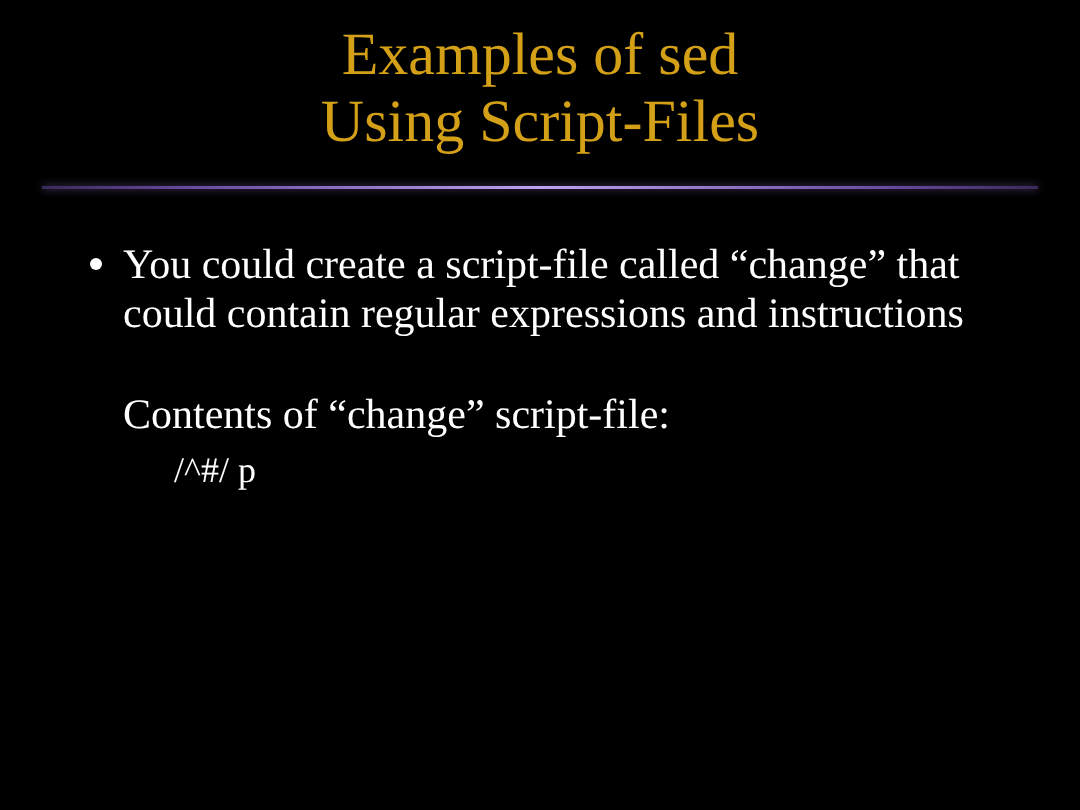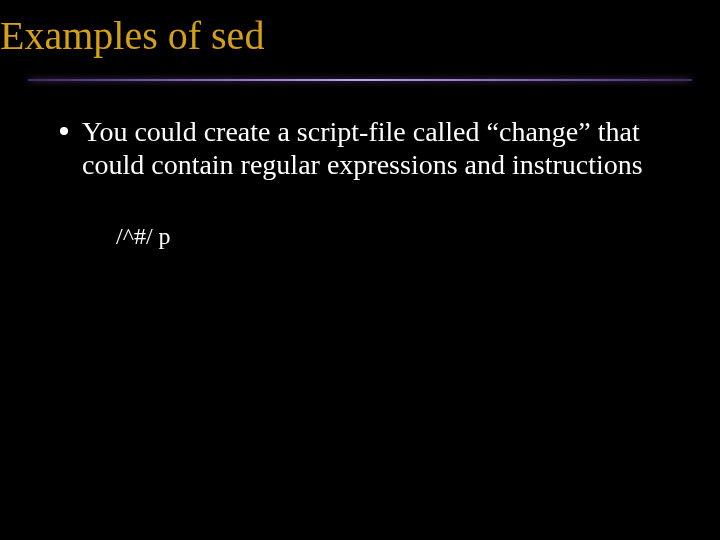--- a/index.html
+++ b/index.html
@@ -11,21 +11,21 @@
     font-family: "Times New Roman", Times, serif;
     overflow: hidden;
   }
   .slide {
     width: 720px;
     height: 540px;
     position: relative;
     box-sizing: border-box;
   }
   .title-block {
-    text-align: left;
+    text-align: center;
     padding-top: 14px;
     color: #d4a017;
     font-size: 40px;
     line-height: 1.12;
   }
   .rule {
     margin: 14px 28px 0 28px;
     height: 14px;
     position: relative;
   }
@@ -78,35 +78,37 @@
     line-height: 1.25;
   }
 </style>
 </head>
 <body>
 
 <div class="slide">
 
   <div class="title-block">
     <div>Examples of sed</div>
+    <div>Using Script-Files</div>
   </div>
 
   <div class="rule">
     <div class="line"></div>
   </div>
 
   <div class="body">
 
     <div class="bullet-row">
       <div class="bullet-dot"></div>
       <div class="bullet-text">You could create a script-file called “change” that could contain regular expressions and instructions</div>
     </div>
 
     <div class="spacer"></div>
 
+    <div class="indent1">Contents of “change” script-file:</div>
 
     <div class="script-lines">
       <div>/^#/ p</div>
     </div>
 
   </div>
 
 </div>
 
 </body></html>

